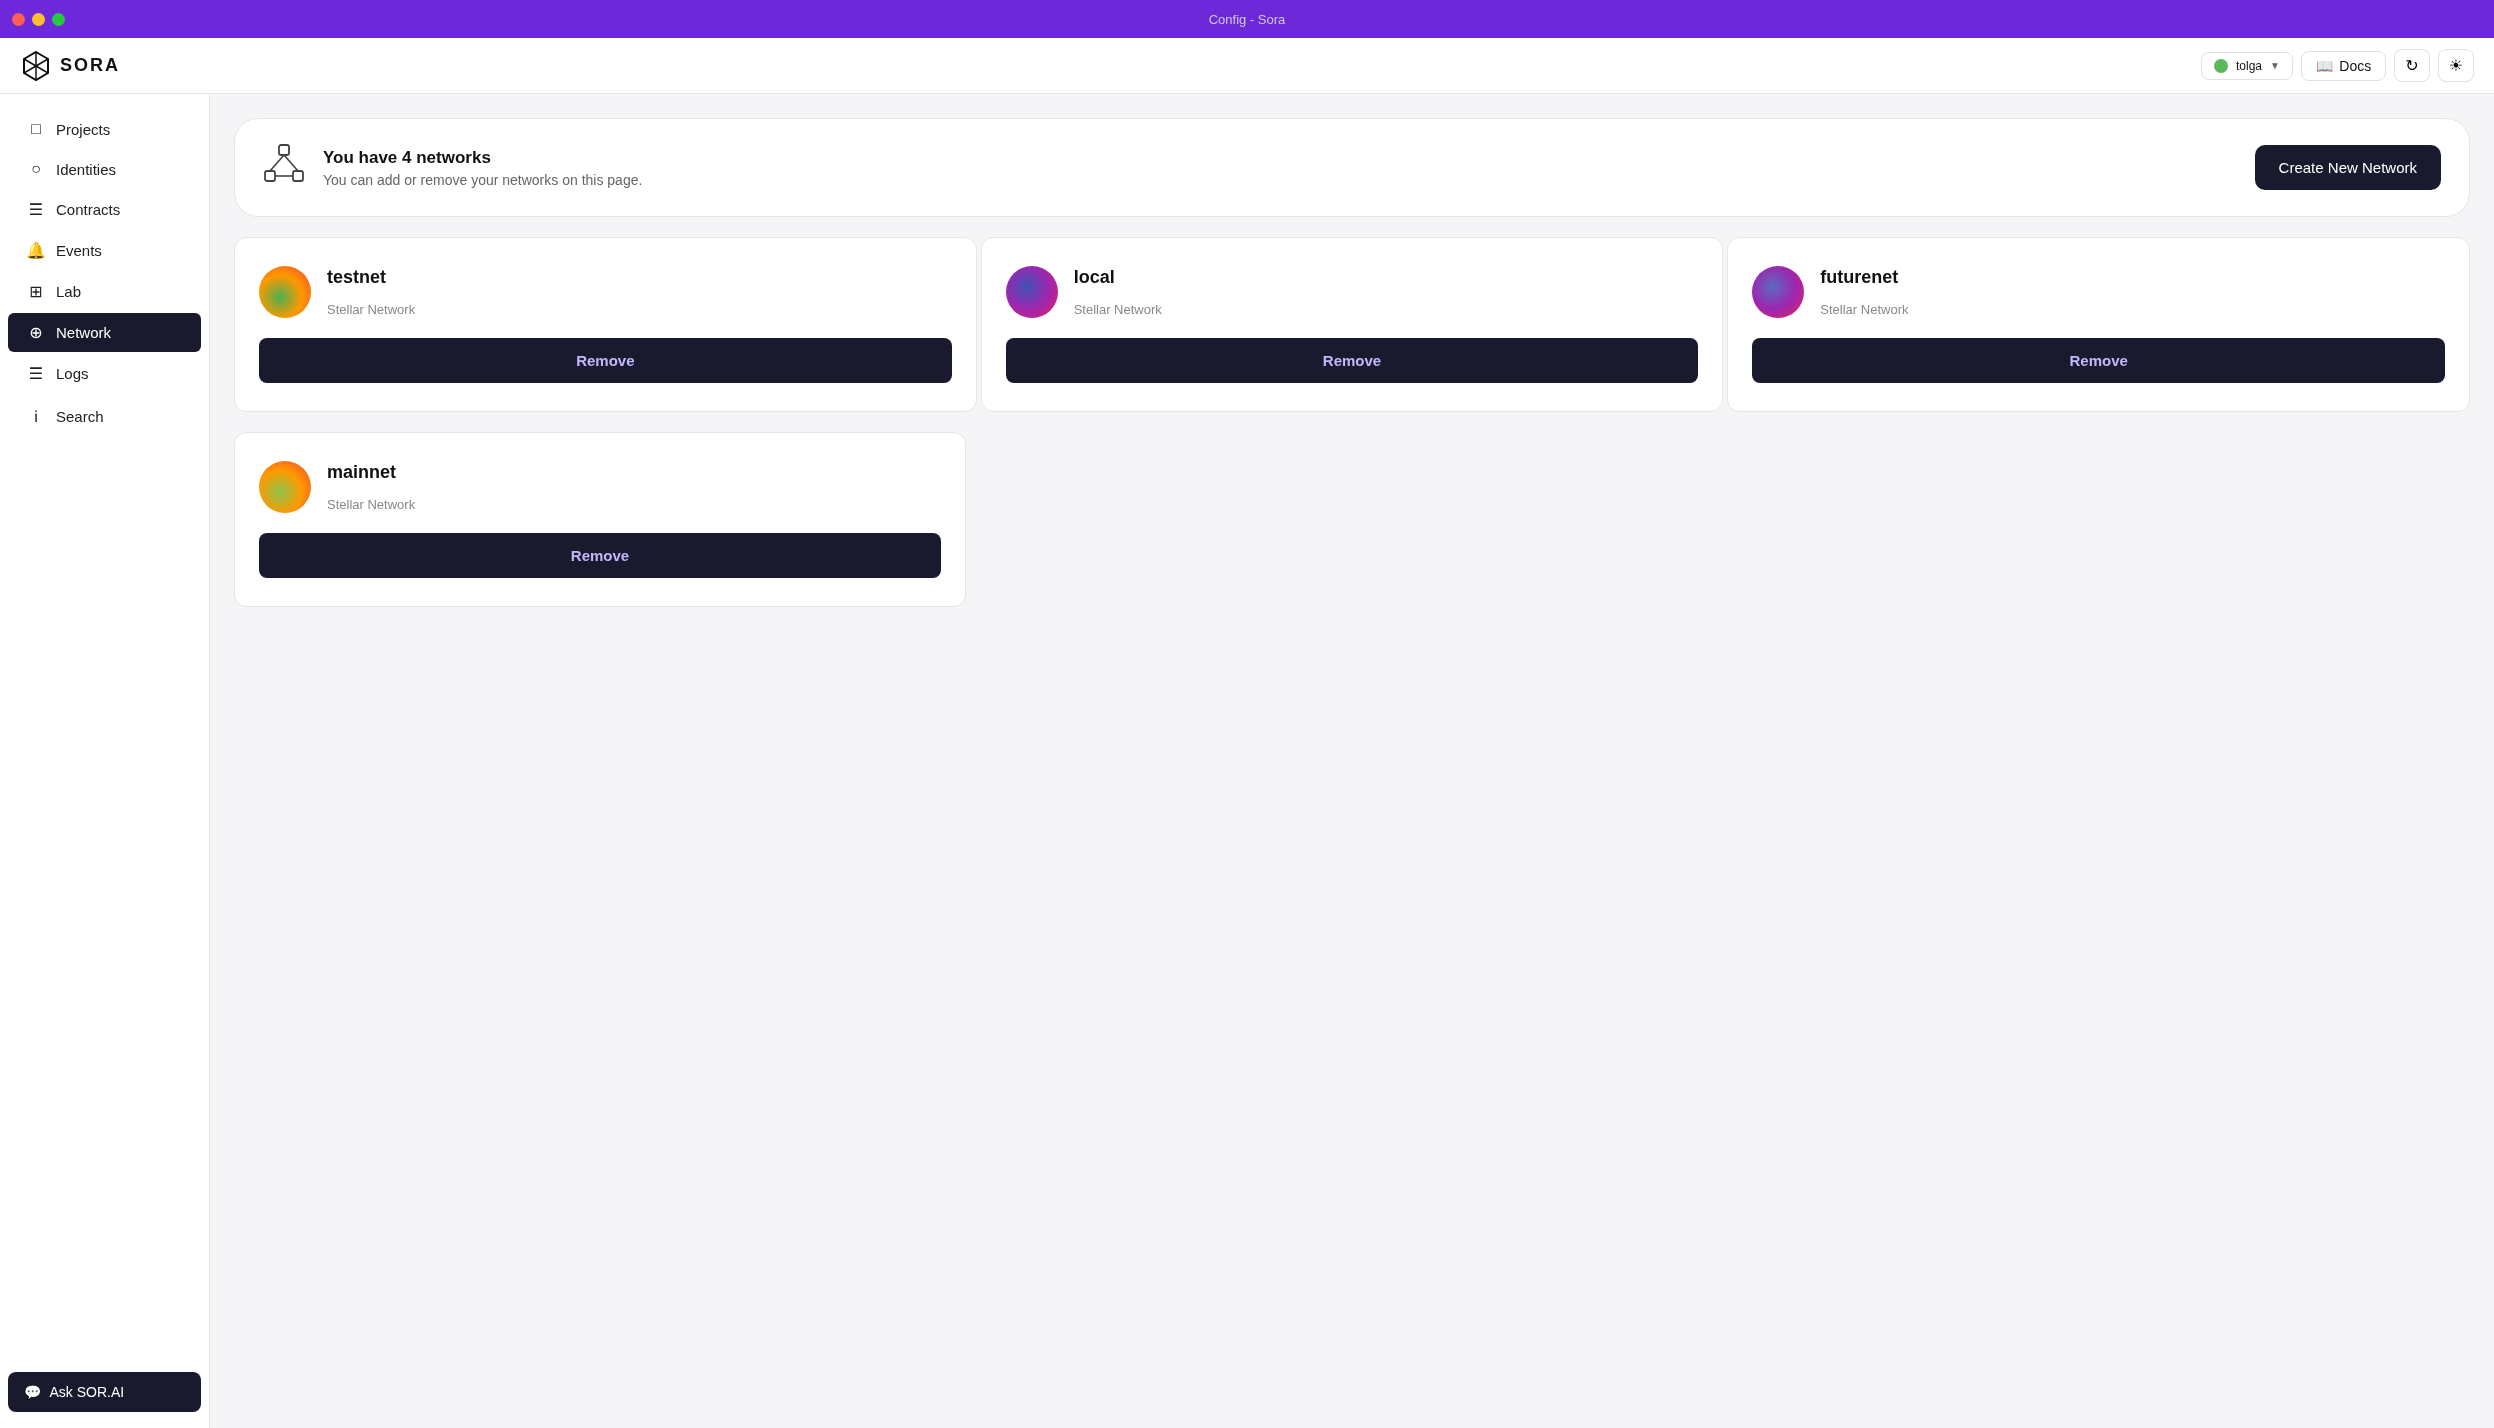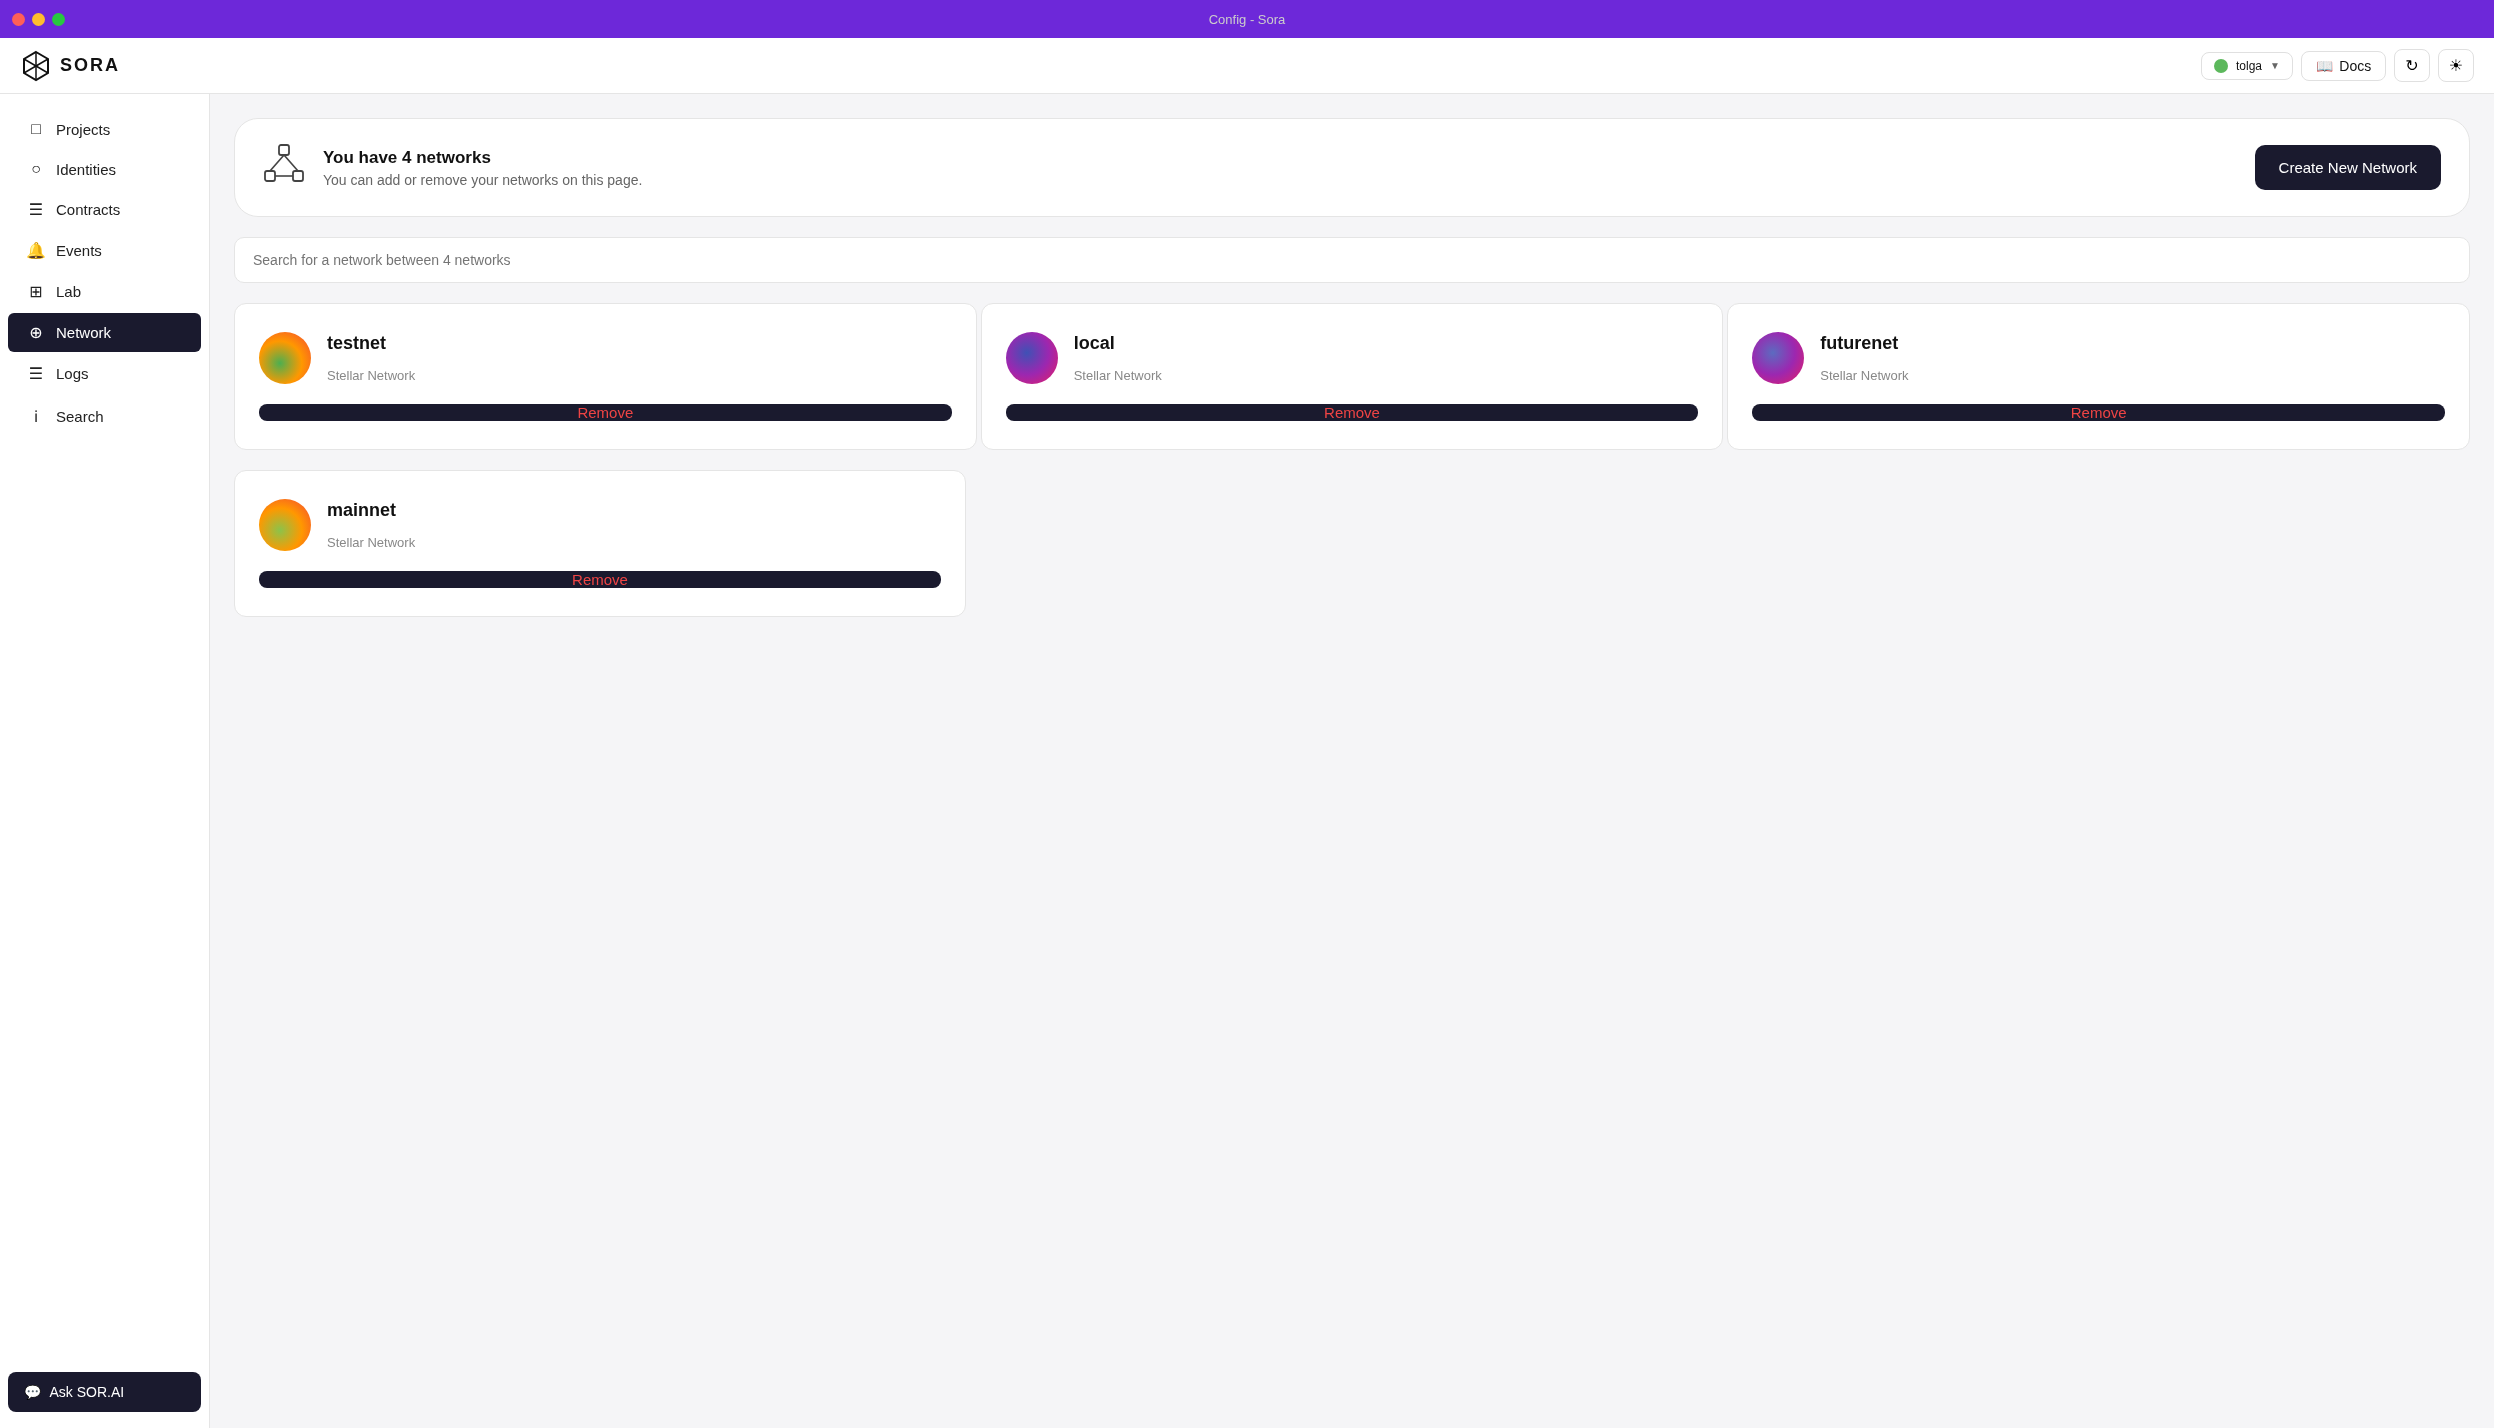--- a/index.html
+++ b/index.html
@@ -289,25 +289,26 @@
       font-weight: 600;
       color: #111;
     }
     .network-type {
       font-size: 13px;
       color: #888;
       margin-top: 14px;
     }
     .remove-btn {
       background: #1a1a2e;
-      color: #ef4444;
+      color: #c4b5fd;
       border: none;
       border-radius: 8px;
+      padding: 14px;
       font-size: 15px;
-      font-weight: 400;
+      font-weight: 700;
       cursor: pointer;
       width: 100%;
     }
 
     .bottom-row {
       display: grid;
       grid-template-columns: repeat(3, 1fr);
       gap: 20px;
     }
   </style>
@@ -416,21 +417,20 @@
           </div>
           <div class="info-banner-text">
             <h2>You have 4 networks</h2>
             <p>You can add or remove your networks on this page.</p>
           </div>
         </div>
         <button class="create-btn">Create New Network</button>
       </div>
 
       
-      <input type="text" class="search-bar" placeholder="Search for a network between 4 networks" style="">
 
       
       <div class="network-grid">
 
         <div class="network-card">
           <div class="network-card-header">
             <div class="network-avatar testnet"></div>
             <div>
               <div class="network-name">testnet</div>
               <div class="network-type">Stellar Network</div>

